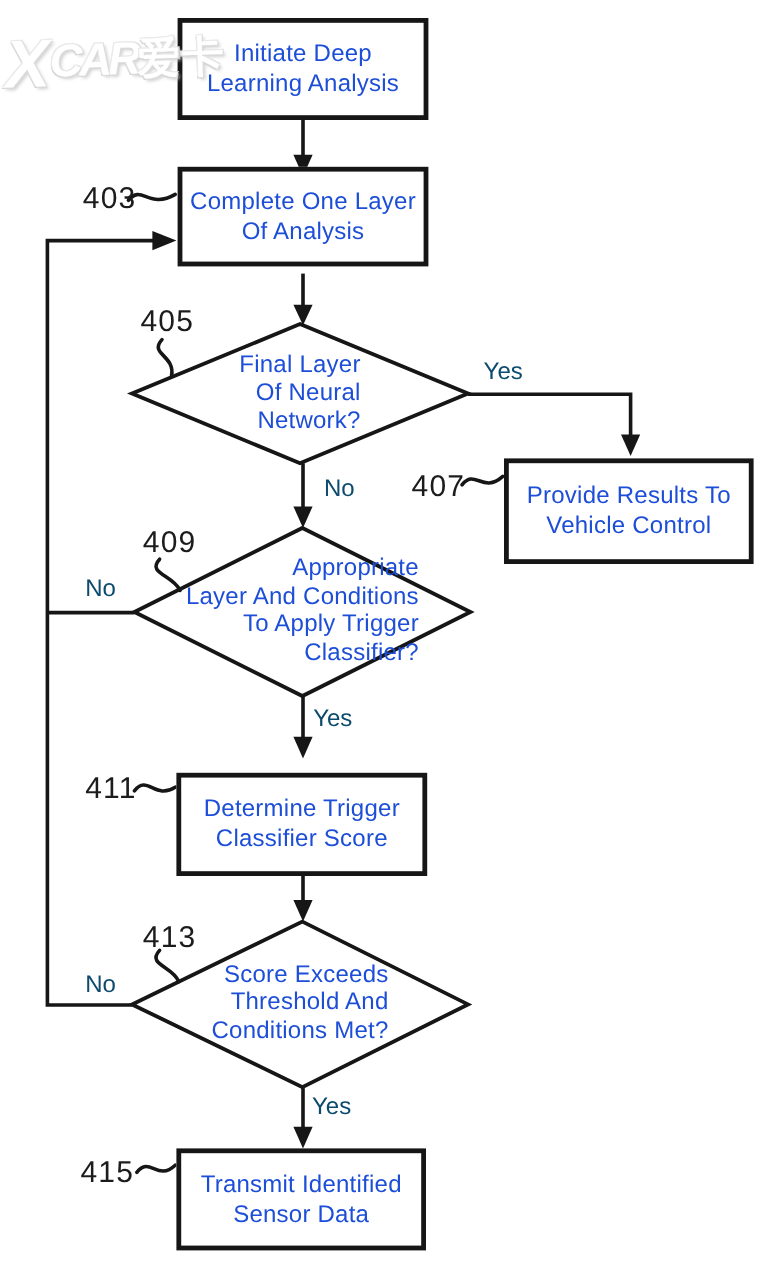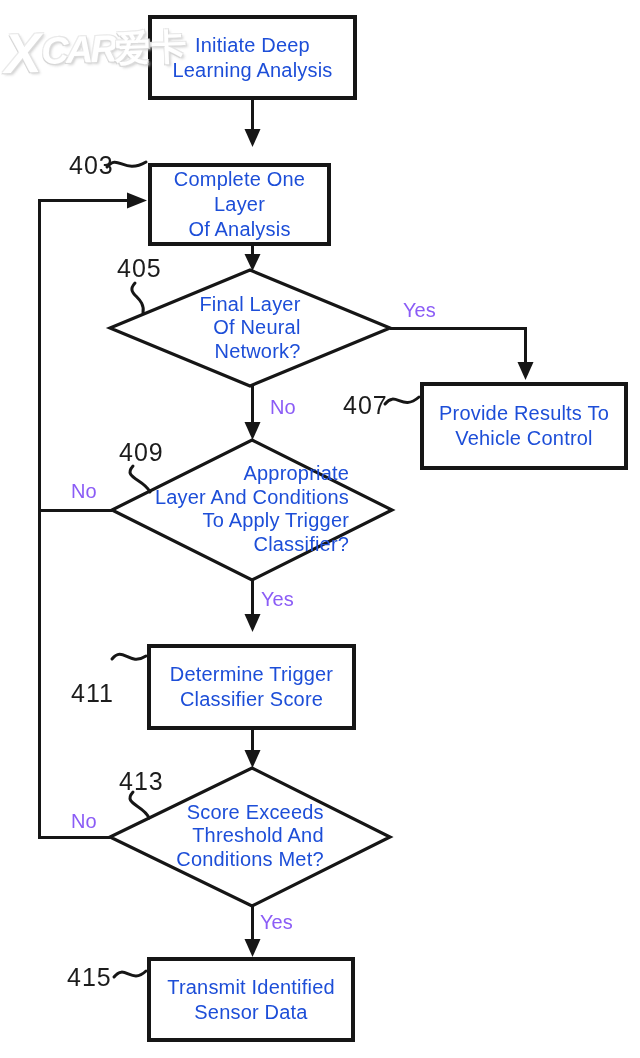--- a/index.html
+++ b/index.html
@@ -50,21 +50,21 @@
   .ref-label {
     position: absolute;
     font-size: 25px;
     color: #1c1c1c;
     z-index: 2;
     letter-spacing: 1px;
   }
   .edge-label {
     position: absolute;
     font-size: 20px;
-    color: #8b5cf6;
+    color: #0c4a6e;
     z-index: 2;
   }
   .watermark {
     position: absolute;
     left: 4px;
     top: 18px;
     z-index: 3;
     white-space: nowrap;
     color: #ffffff;
     opacity: 0.92;
@@ -125,21 +125,21 @@
       <path d="M 133,792 C 122,804 144,805 149,818"></path>
       <path d="M 114,977 C 125,963 131,985 146,971"></path>
     </g>
   </svg>
 
   <div class="node-rect" style="left:148px; top:15px; width:209px; height:85px;">
     <span class="node-text">Initiate Deep
 Learning Analysis</span>
   </div>
 
-  <div class="node-rect" style="left:148px; top:163px; width:183px; height:83px;text-align:center;">
+  <div class="node-rect" style="left:148px; top:139px; width:209px; height:83px;text-align:center;">
     <span class="node-text">Complete One Layer
 Of Analysis</span>
   </div>
 
   <div class="node-rect" style="left:420px; top:382px; width:208px; height:88px;">
     <span class="node-text">Provide Results To
 Vehicle Control</span>
   </div>
 
   <div class="node-rect" style="left:147px; top:632px; width:209px; height:86px;margin-top:12px;">
@@ -168,21 +168,21 @@
   <div class="diamond-text" style="left:140px; top:791px; width:220px; height:90px;">
     <span class="node-text" style="line-height:23.5px;">Score Exceeds
 Threshold And
 Conditions Met?</span>
   </div>
 
   <div class="ref-label" style="left:69px; top:151px;">403</div>
   <div class="ref-label" style="left:117px; top:254px;">405</div>
   <div class="ref-label" style="left:343px; top:391px;">407</div>
   <div class="ref-label" style="left:119px; top:438px;">409</div>
-  <div class="ref-label" style="left:71px; top:679px;">411</div>
+  <div class="ref-label" style="left:71px; top:643px;">411</div>
   <div class="ref-label" style="left:119px; top:767px;">413</div>
   <div class="ref-label" style="left:67px; top:963px;">415</div>
 
   <div class="edge-label" style="left:403px; top:299px;">Yes</div>
   <div class="edge-label" style="left:270px; top:396px;">No</div>
   <div class="edge-label" style="left:71px; top:480px;">No</div>
   <div class="edge-label" style="left:261px; top:588px;">Yes</div>
   <div class="edge-label" style="left:71px; top:810px;">No</div>
   <div class="edge-label" style="left:260px; top:911px;">Yes</div>
 

